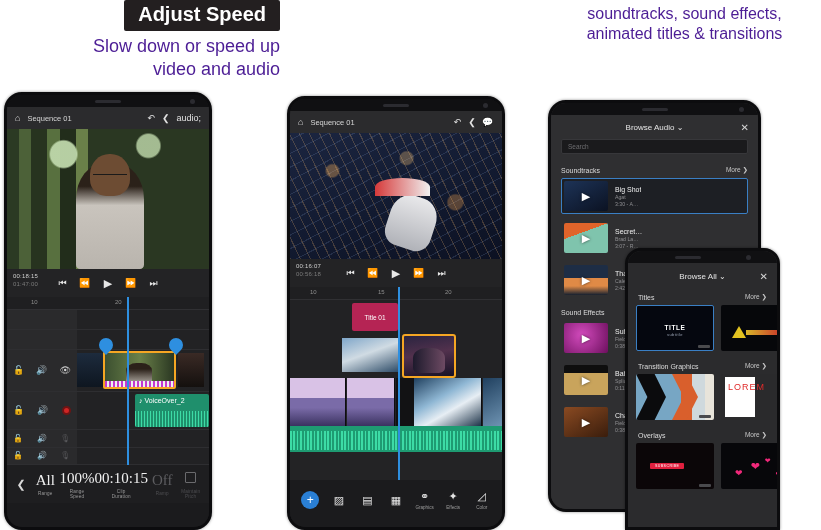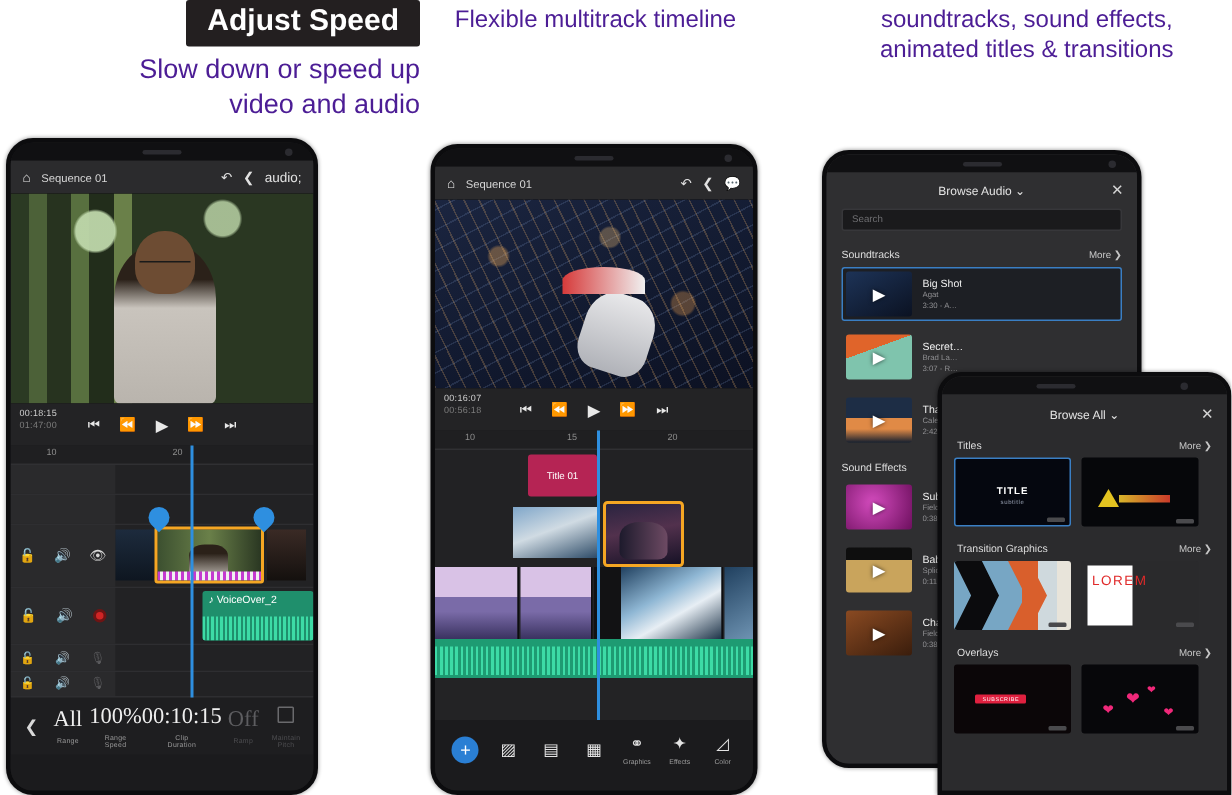--- a/index.html
+++ b/index.html
@@ -142,21 +142,20 @@
 </style>
 </head>
 <body>
 
 <div class="panel" id="panel-1">
   <div class="pill">Adjust Speed</div>
   <div class="sub" style="white-space:pre-line">Slow down or speed up
 video and audio</div>
 </div>
 <div class="panel" id="panel-2">
-  <div class="sub" style="white-space:pre-line">Flexible multitrack timeline</div>
 </div>
 <div class="panel" id="panel-3">
   <div class="sub" style="white-space:pre-line">soundtracks, sound effects,
 animated titles &amp; transitions</div>
 </div>
 
 <div class="phone" id="phone1" style="left:4px; top:92px; width:208px; height:438px;">
   <div class="notchbar">
     <div class="spk"></div>
     <div class="cam"></div>
@@ -562,21 +561,21 @@
       </div>
       <div class="ameta nowrap">
         <div class="t1">Chains…</div>
         <div class="t2">Field an…</div>
         <div class="t3">0:38 - To…</div>
       </div>
     </div>
   </div>
 </div>
 
-<div class="phone" id="phone4" style="left:625px; top:248px; width:196px; height:282px; background:#2b2b2d; border-radius:16px 16px 0 0;">
+<div class="phone" id="phone4" style="left:625px; top:248px; width:155px; height:282px; background:#2b2b2d; border-radius:16px 16px 0 0;">
   <div class="notchbar">
     <div class="spk" style="left:40%"></div>
     <div class="cam" style="right:26px"></div>
   </div>
   <div class="screen" style="height:264px; background:#2b2b2d;">
 
     <div class="bp-head" style="height:26px;">
       <span class="t">
         <span>Browse All</span>
         <span>⌄</span>

